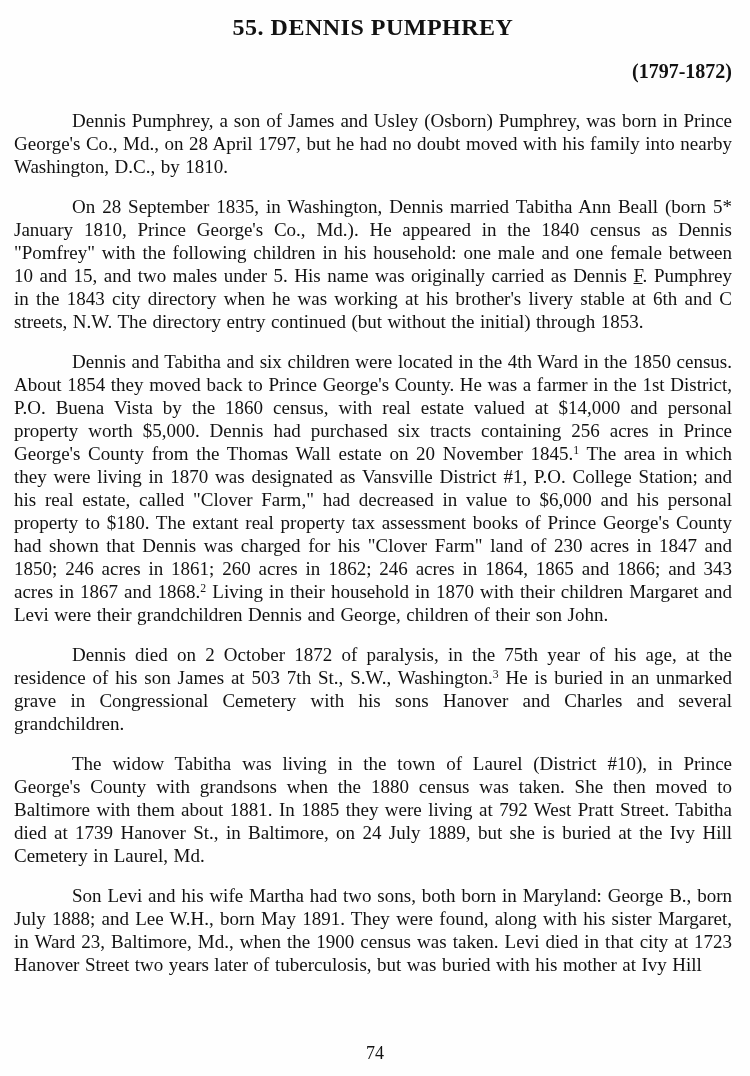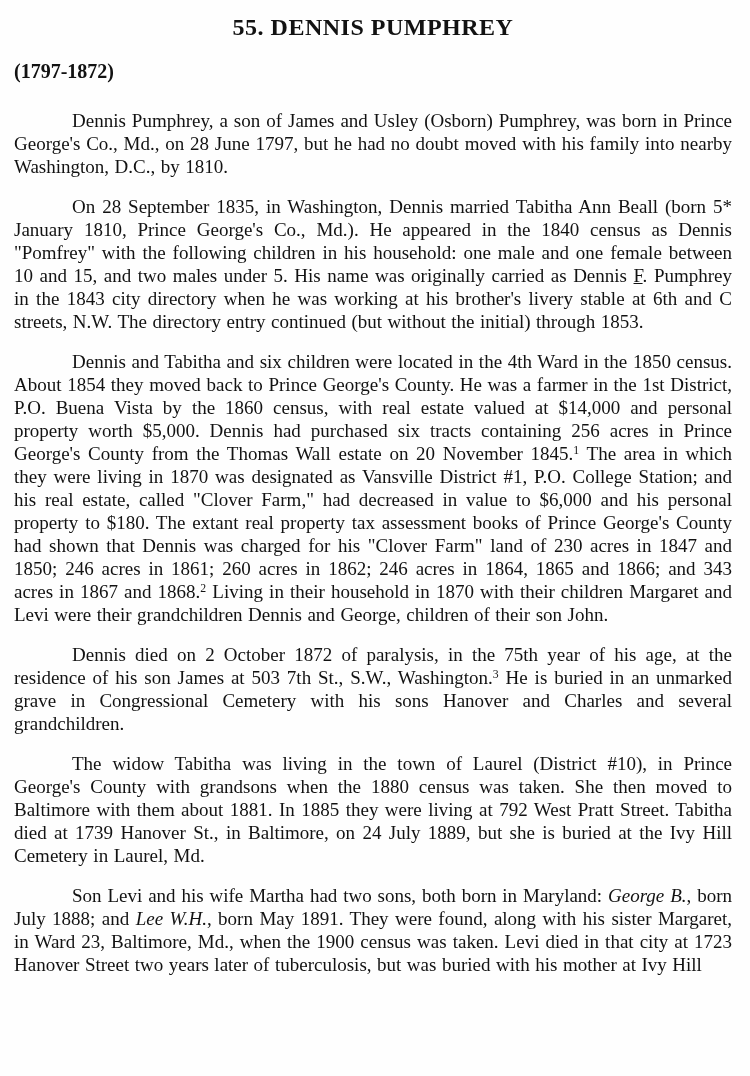--- a/index.html
+++ b/index.html
@@ -22,34 +22,34 @@
     margin: 4px 0 0 0;
     font-size: 24px;
     font-weight: bold;
     text-align: center;
     letter-spacing: 0.5px;
   }
   .subtitle {
     margin-top: 19px;
     font-size: 20px;
     font-weight: bold;
-    text-align: left;
+    text-align: right;
   }
   .body-text {
     margin-top: 26px;
   }
   .para {
     margin: 0 0 17px 0;
     font-size: 19px;
     line-height: 23px;
     text-align: justify;
     text-indent: 58px;
     word-spacing: 0.04em;
   }
-  .seg-italic { font-style: italic; }
+  .seg-italic { }
   .seg-underline { text-decoration: underline; }
   .seg-sup {
     font-size: 62%;
     vertical-align: baseline;
     position: relative;
     top: -0.55em;
     line-height: 0;
   }
   .page-number {
     position: absolute;
@@ -61,21 +61,22 @@
   }
 </style>
 </head>
 <body>
 
 <div class="page">
   <h1 class="title">55. DENNIS PUMPHREY</h1>
   <div class="subtitle">(1797-1872)</div>
 
   <div class="body-text">
-    <p class="para"><span>Dennis Pumphrey, a son of James and Usley (Osborn) Pumphrey, was born in Prince George's Co., Md., on 28 June 1797, but he had no doubt moved with his family into nearby Washington, D.C., by 1810.</span></p>
+    <p class="para"><span>Dennis Pumphrey, a son of James and Usley (Osborn) Pumphrey, was born in Prince George's Co., Md., on 28 April 1797, but he had no doubt moved with his family into nearby Washington, D.C., by 1810.</span></p>
     <p class="para"><span>On 28 September 1835, in Washington, Dennis married Tabitha Ann Beall (born 5* January 1810, Prince George's Co., Md.). He appeared in the 1840 census as Dennis "Pomfrey" with the following children in his household: one male and one female between 10 and 15, and two males under 5.  His name was originally carried as Dennis </span><span class="seg-underline">F</span><span>. Pumphrey in the 1843 city directory when he was working at his brother's livery stable at 6th and C streets, N.W.  The directory entry continued (but without the initial) through 1853.</span></p>
     <p class="para"><span>Dennis and Tabitha and six children were located in the 4th Ward in the 1850 census. About 1854 they moved back to Prince George's County.  He was a farmer in the 1st District, P.O. Buena Vista by the 1860 census, with real estate valued at $14,000 and personal property worth $5,000.  Dennis had purchased six tracts containing 256 acres in Prince George's County from the Thomas Wall estate on 20 November 1845.</span><span class="seg-sup">1</span><span> The area in which they were living in 1870 was designated as Vansville District #1, P.O. College Station; and his real estate, called "Clover Farm," had decreased in value to $6,000 and his personal property to $180.  The extant real property tax assessment books of Prince George's County had shown that Dennis was charged for his "Clover Farm" land of 230 acres in 1847 and 1850; 246 acres in 1861; 260 acres in 1862; 246 acres in 1864, 1865 and 1866; and 343 acres in 1867 and 1868.</span><span class="seg-sup">2</span><span> Living in their household in 1870 with their children Margaret and Levi were their grandchildren Dennis and George, children of their son John.</span></p>
     <p class="para"><span>Dennis died on 2 October 1872 of paralysis, in the 75th year of his age, at the residence of his son James at 503 7th St., S.W., Washington.</span><span class="seg-sup">3</span><span> He is buried in an unmarked grave in Congressional Cemetery with his sons Hanover and Charles and several grandchildren.</span></p>
     <p class="para"><span>The widow Tabitha was living in the town of Laurel (District #10), in Prince George's County with grandsons when the 1880 census was taken.  She then moved to Baltimore with them about 1881.  In 1885 they were living at 792 West Pratt Street. Tabitha died at 1739 Hanover St., in Baltimore, on 24 July 1889, but she is buried at the Ivy Hill Cemetery in Laurel, Md.</span></p>
     <p class="para"><span>Son Levi and his wife Martha had two sons, both born in Maryland: </span><span class="seg-italic">George B.</span><span>, born July 1888; and </span><span class="seg-italic">Lee W.H.</span><span>, born May 1891.  They were found, along with his sister Margaret, in Ward 23, Baltimore, Md., when the 1900 census was taken.  Levi died in that city at 1723 Hanover Street two years later of tuberculosis, but was buried with his mother at Ivy Hill</span></p>
   </div>
 
+  <div class="page-number">74</div>
 </div>
 
 </body></html>

